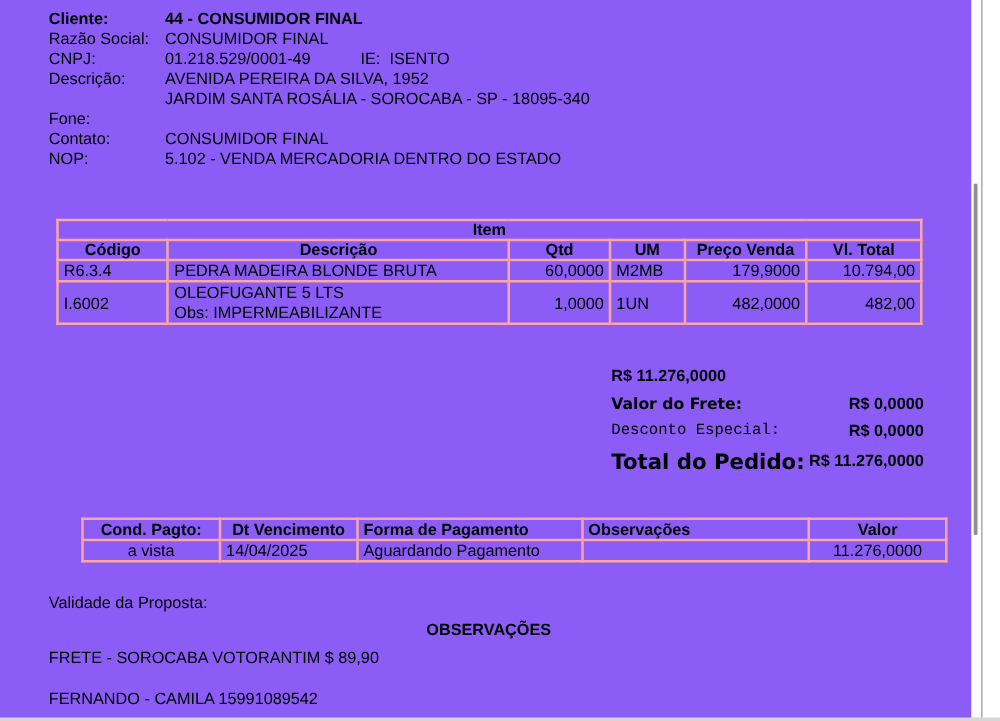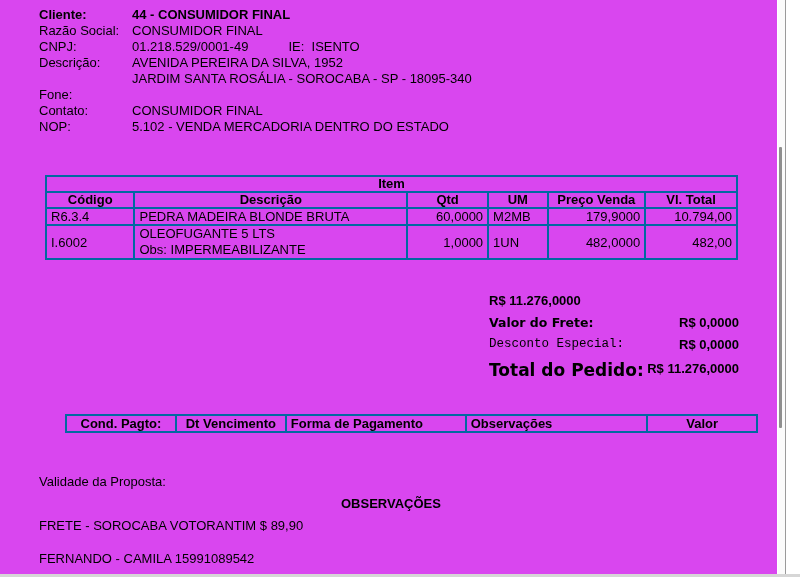--- a/index.html
+++ b/index.html
@@ -1,35 +1,35 @@
 <!DOCTYPE html>
 <html><head>
 <meta charset="utf-8">
 <style>
   html, body { margin:0; padding:0; }
   body {
     width:800px; height:577px; overflow:hidden; position:relative;
     background:#ffffff; color:#000;
     font-family:"Liberation Sans", sans-serif; font-size:13px;
   }
-  .page { position:absolute; left:0; top:0; width:777px; height:577px; background:#d946ef; }
+  .page { position:absolute; left:0; top:0; width:777px; height:577px; background:#8b5cf6; }
   .vline { position:absolute; left:785px; top:0; width:1px; height:577px; background:#9a9a9a; }
   .scrollbar-track { position:absolute; left:778px; top:0; width:7px; height:577px; background:#fbfbfb; }
   .scroll-thumb { position:absolute; left:779px; top:147px; width:3px; height:281px; background:#8f8f8f; border-radius:1px; }
   .bottom-bar { position:absolute; left:0; top:574px; width:800px; height:3px; background:#d6d6d6; }
 
   .client { position:absolute; left:39px; top:7px; }
   .client .row { display:flex; height:16px; line-height:16px; }
   .client .lbl { width:93px; }
   .client .val { }
   .bold { font-weight:bold; }
   .ie { margin-left:40px; }
 
   table { border-collapse:collapse; position:absolute; font-size:13px; }
-  td, th { border:2px solid #0369a1; padding:0 4px; white-space:nowrap; }
+  td, th { border:2px solid #fca5a5; padding:0 4px; white-space:nowrap; }
   th { font-weight:bold; }
 
   .items { left:45px; top:175px; width:693px; }
   .items th { height:14px; line-height:14px; text-align:center; }
   .items td { height:15px; line-height:15px; }
   .r { text-align:right;padding-left:28px; }
   .c { text-align:center; }
   .l { text-align:left; }
 
   .totals { position:absolute; left:489px; top:293px; width:250px; }
@@ -143,20 +143,27 @@
 
   <table class="pay">
     <tbody>
         <tr>
       <th style="width:100px">Cond. Pagto:</th>
       <th style="width:100px">Dt Vencimento</th>
       <th class="l" style="width:170px">Forma de Pagamento</th>
       <th class="l" style="width:172px">Observações</th>
       <th style="width:100px">Valor</th>
     </tr>
+    <tr>
+      <td class="c">a vista</td>
+      <td>14/04/2025</td>
+      <td>Aguardando Pagamento</td>
+      <td></td>
+      <td class="c">11.276,0000</td>
+    </tr>
   </tbody>
     </table>
 
   <div class="validade">Validade da Proposta:</div>
   <div class="obs-title">OBSERVAÇÕES</div>
   <div class="obs1">FRETE - SOROCABA VOTORANTIM $ 89,90</div>
   <div class="obs2">FERNANDO - CAMILA 15991089542</div>
 </div>
 
 <div class="scrollbar-track"></div>

